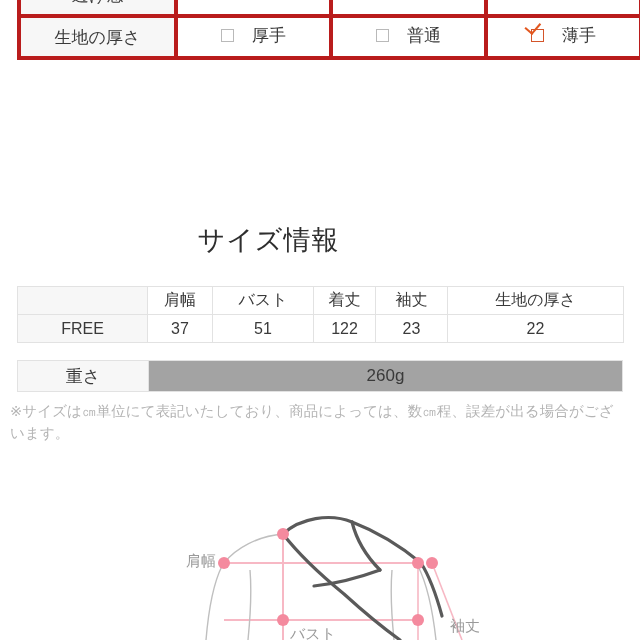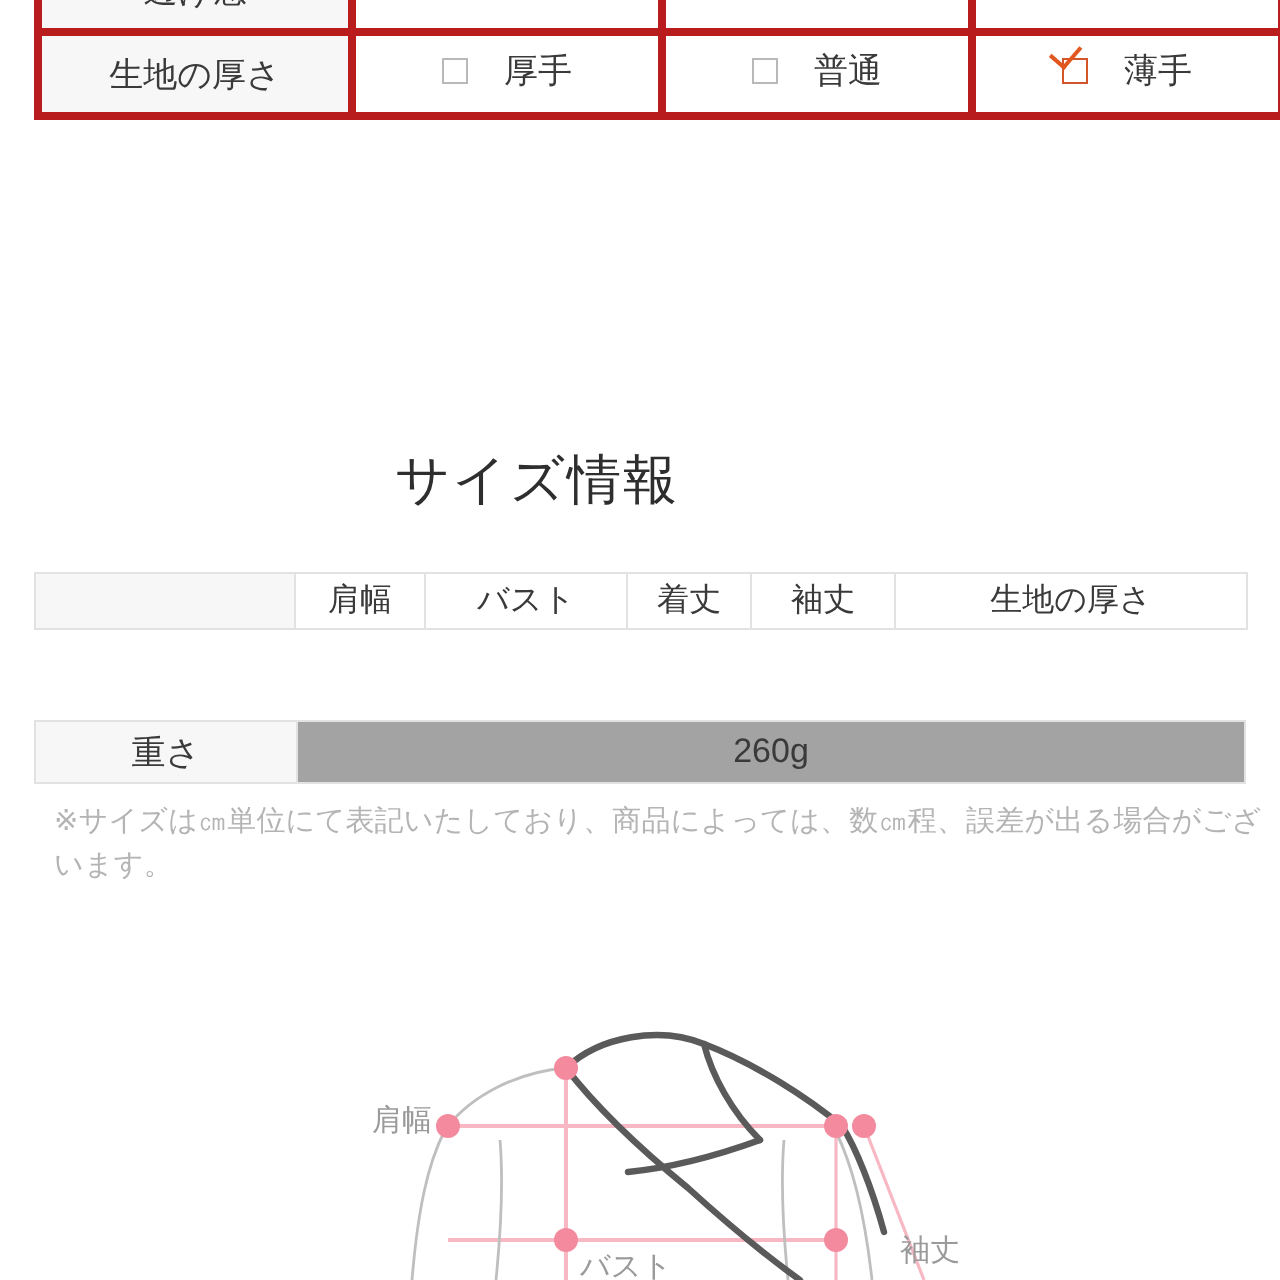--- a/index.html
+++ b/index.html
@@ -139,21 +139,21 @@
     padding: 0;
     background: #a3a3a3;
   }
   table.weight-table td.w-label {
     background: #f7f7f7;
     width: 130px;
   }
 
   .size-note {
     position: absolute;
-    left: 27px;
+    left: 10px;
     top: 400px;
     width: 612px;
     font-size: 14.5px;
     line-height: 1.55;
     color: #b4b4b4;
     letter-spacing: 0.1px;
   }
 
   
   .diagram {
@@ -233,20 +233,28 @@
     </colgroup>
     <tbody>
       <tr>
         <td class="corner"></td>
         <td>肩幅</td>
         <td>バスト</td>
         <td>着丈</td>
         <td>袖丈</td>
         <td>生地の厚さ</td>
       </tr>
+      <tr>
+        <td class="rowlabel">FREE</td>
+        <td>37</td>
+        <td>51</td>
+        <td>122</td>
+        <td>23</td>
+        <td>22</td>
+      </tr>
     </tbody>
   </table>
 </div>
 
 <div class="weight-wrap">
   <table class="weight-table">
     <tbody>
       <tr>
         <td class="w-label">重さ</td>
         <td>260g</td>

